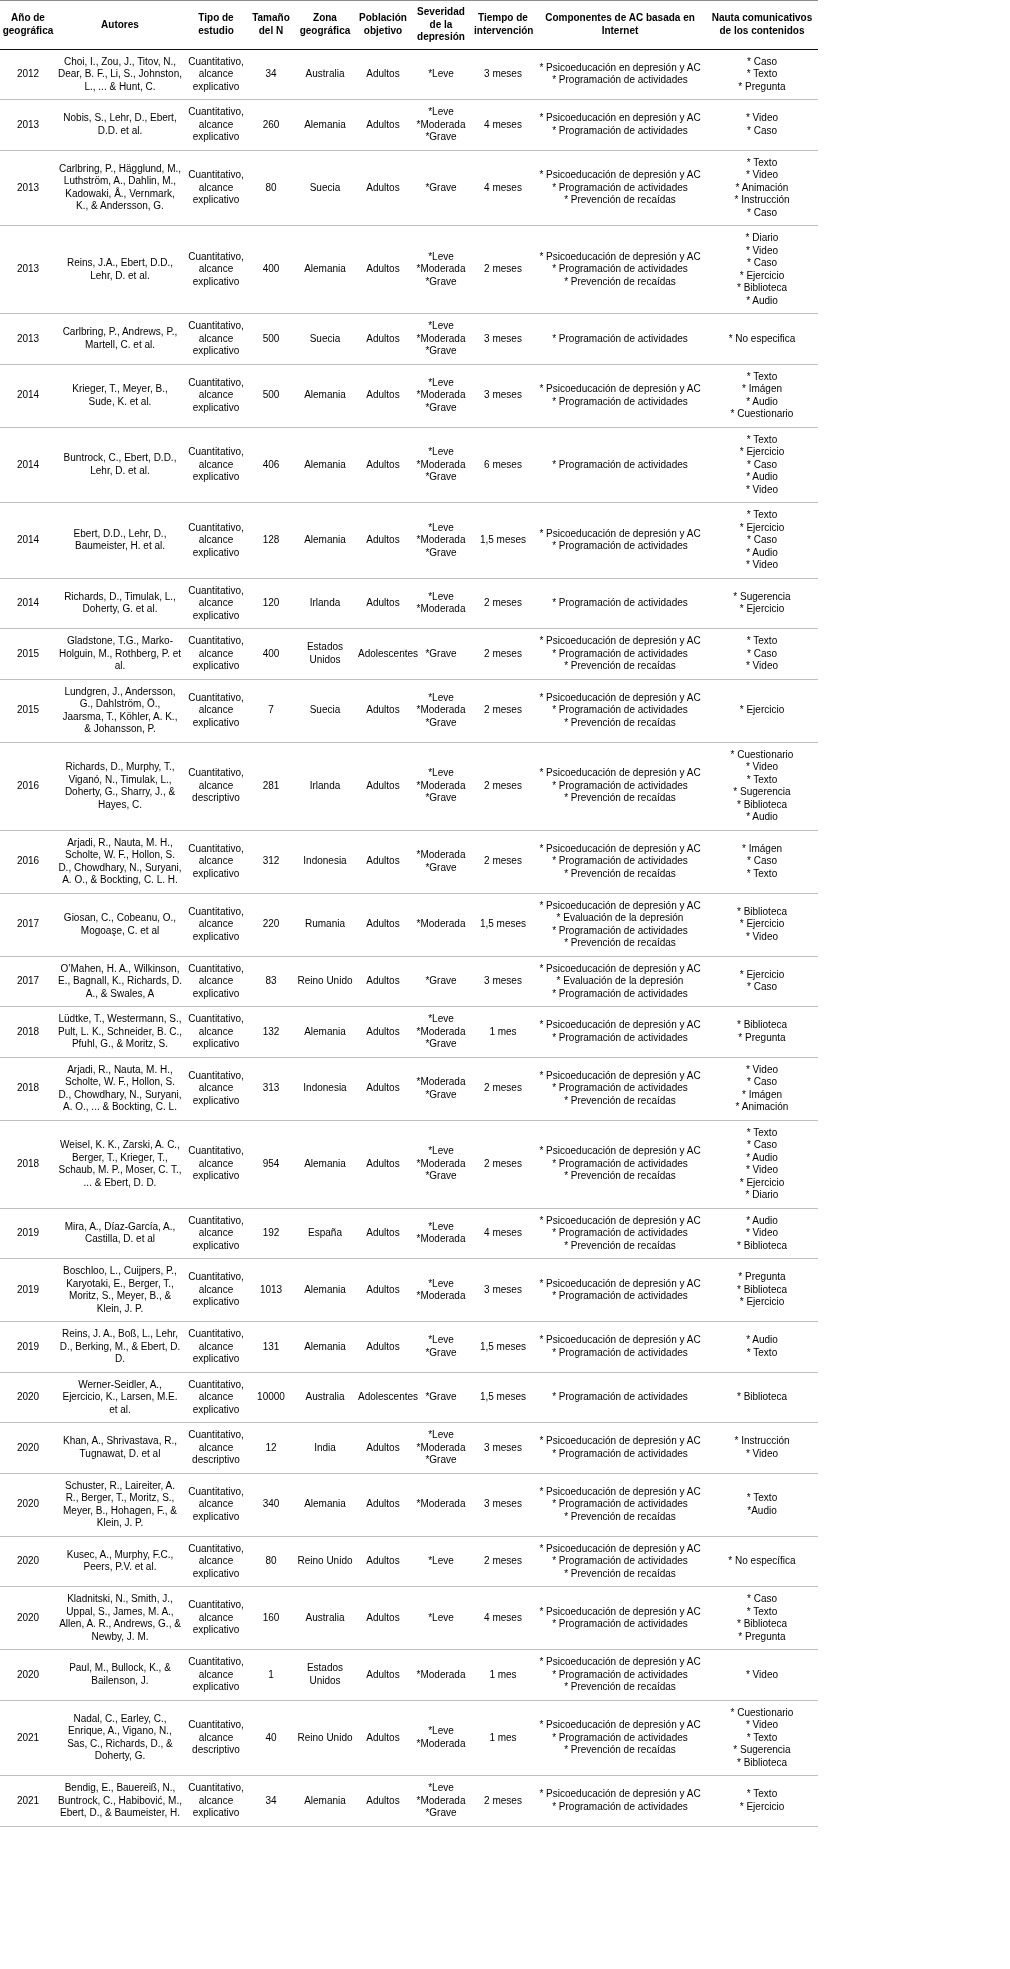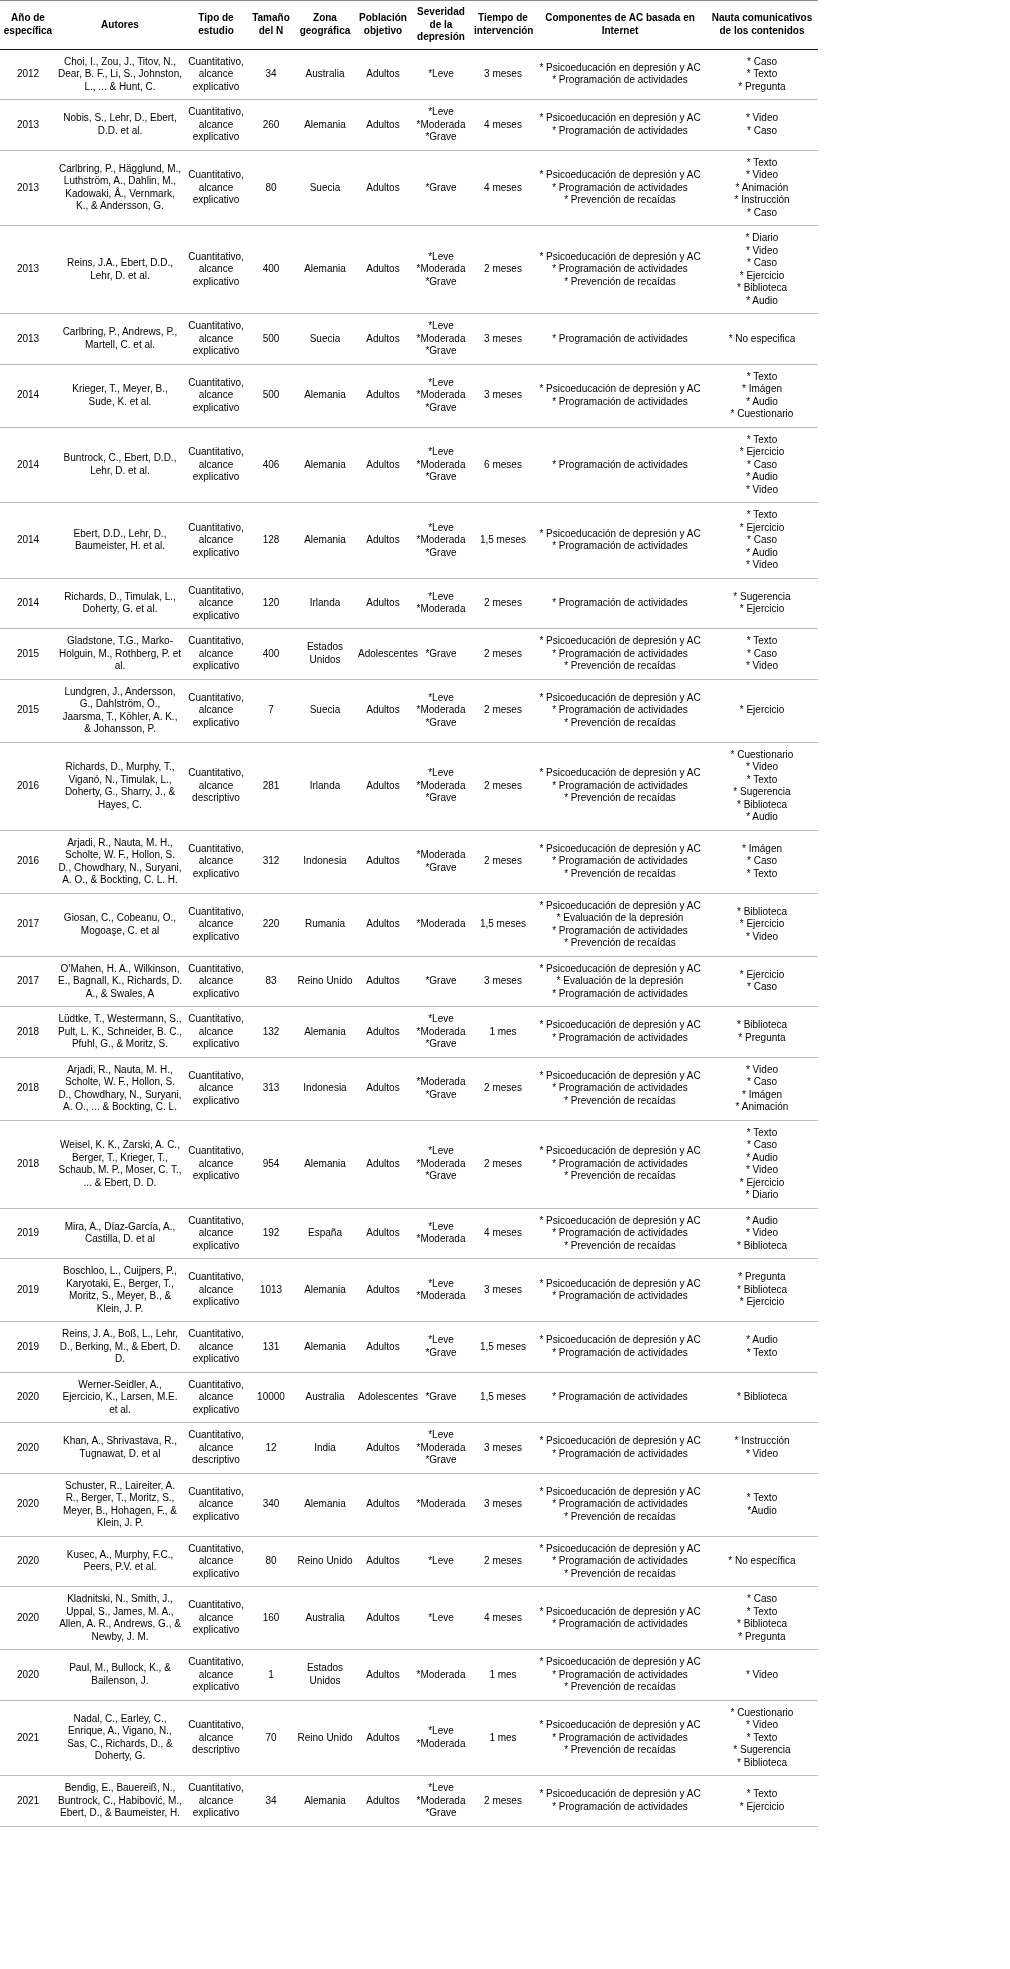--- a/index.html
+++ b/index.html
@@ -58,21 +58,21 @@
         <col style="width:46px">
         <col style="width:62px">
         <col style="width:54px">
         <col style="width:62px">
         <col style="width:62px">
         <col style="width:172px">
         <col style="width:112px">
     </colgroup>
     <thead>
       <tr>
-          <th>Año de específica</th>
+          <th>Año de geográfica</th>
           <th>Autores</th>
           <th>Tipo de estudio</th>
           <th>Tamaño del N</th>
           <th>Zona geográfica</th>
           <th>Población objetivo</th>
           <th>Severidad de la depresión</th>
           <th>Tiempo de intervención</th>
           <th>Componentes de AC basada en Internet</th>
           <th>Nauta comunicativos de los contenidos</th>
         </tr>
@@ -682,21 +682,21 @@
             <div>* Prevención de recaídas</div>
           </td>
           <td class="col-media">
             <div>* Video</div>
           </td>
         </tr>
         <tr>
           <td class="col-year">2021</td>
           <td class="col-authors">Nadal, C., Earley, C., Enrique, A., Vigano, N., Sas, C., Richards, D., &amp; Doherty, G.</td>
           <td class="col-study_type">Cuantitativo, alcance descriptivo</td>
-          <td class="col-n">70</td>
+          <td class="col-n">40</td>
           <td class="col-zone">Reino Unido</td>
           <td class="col-population">Adultos</td>
           <td class="col-severity">
             <div>*Leve</div>
             <div>*Moderada</div>
           </td>
           <td class="col-time">1 mes</td>
           <td class="col-components">
             <div>* Psicoeducación de depresión y AC</div>
             <div>* Programación de actividades</div>

